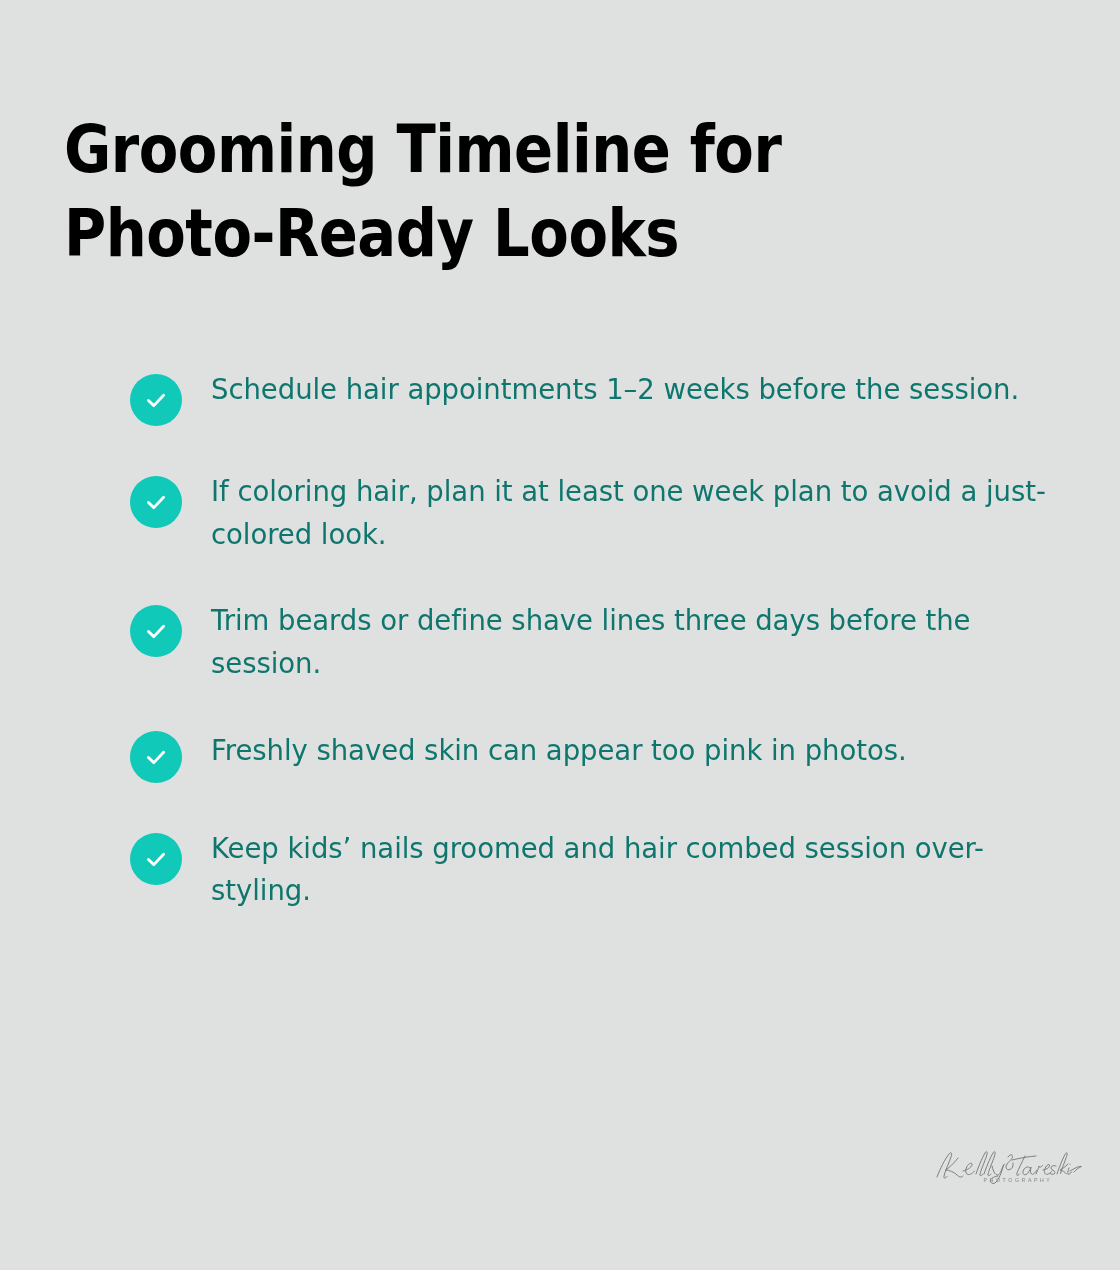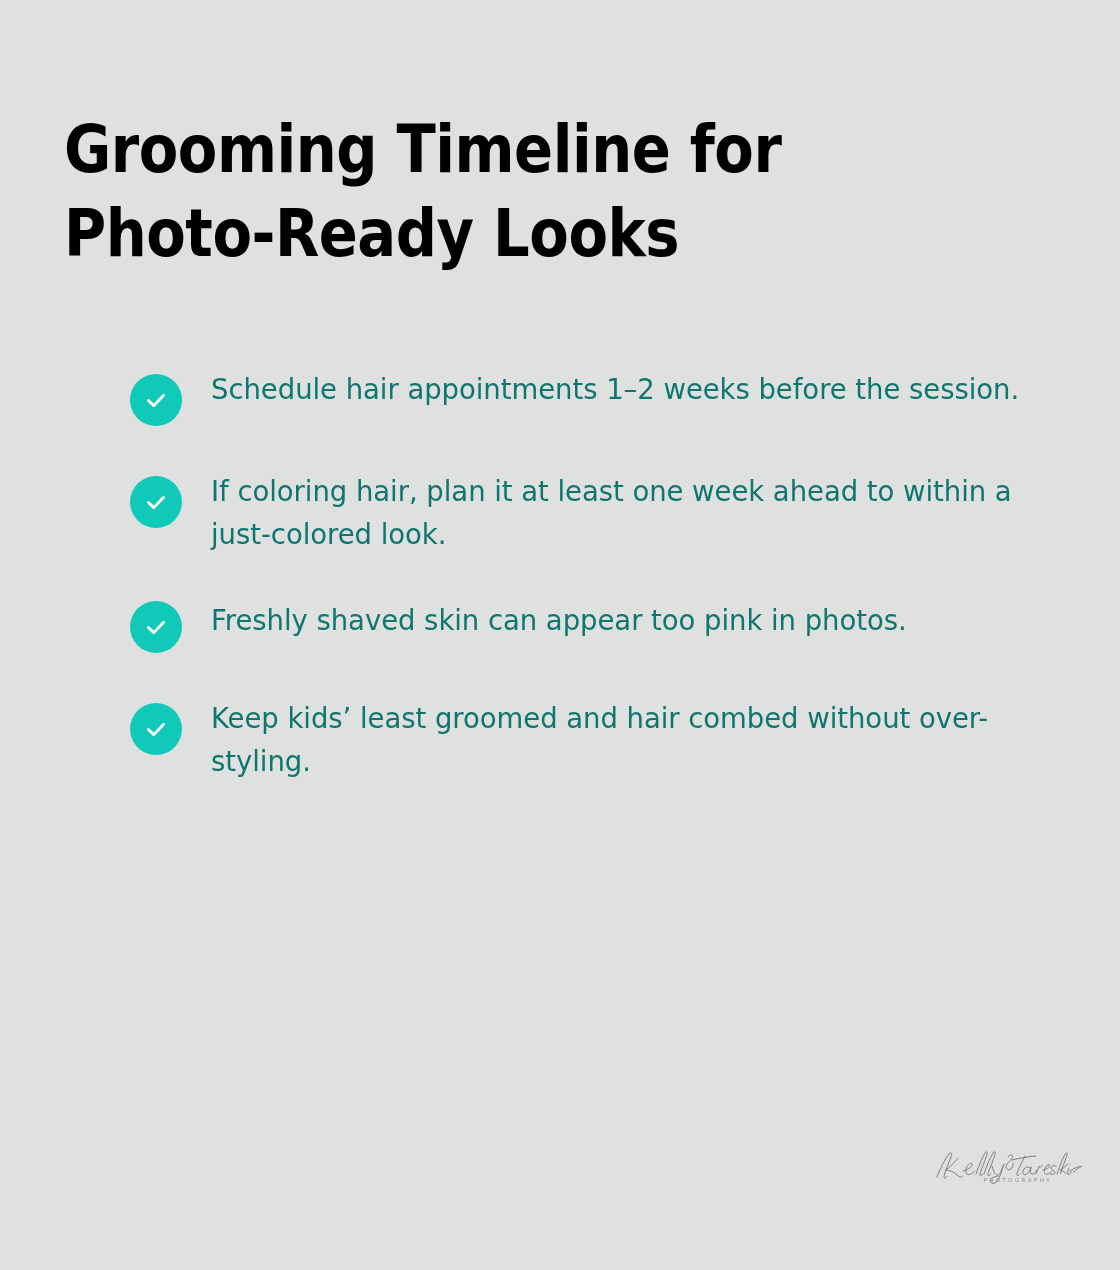--- a/index.html
+++ b/index.html
@@ -143,41 +143,49 @@
       </span>
       <span class="check-text">Schedule hair appointments 1–2 weeks before the session.</span>
     </li>
 
     <li class="check-item">
       <span class="check-badge">
         <svg viewBox="0 0 24 24" fill="none" xmlns="http://www.w3.org/2000/svg" aria-hidden="true">
           <path d="M5 12.4 L10 17.2 L19 7.6" stroke="#ffffff" stroke-width="2.6" stroke-linecap="round" stroke-linejoin="round"></path>
         </svg>
       </span>
-      <span class="check-text">If coloring hair, plan it at least one week ahead to within a just-colored look.</span>
-    </li>
-
+      <span class="check-text">If coloring hair, plan it at least one week plan to avoid a just-colored look.</span>
+    </li>
+
+    <li class="check-item">
+      <span class="check-badge">
+        <svg viewBox="0 0 24 24" fill="none" xmlns="http://www.w3.org/2000/svg" aria-hidden="true">
+          <path d="M5 12.4 L10 17.2 L19 7.6" stroke="#ffffff" stroke-width="2.6" stroke-linecap="round" stroke-linejoin="round"></path>
+        </svg>
+      </span>
+      <span class="check-text">Trim beards or define shave lines three days before the session.</span>
+    </li>
 
     <li class="check-item single">
       <span class="check-badge">
         <svg viewBox="0 0 24 24" fill="none" xmlns="http://www.w3.org/2000/svg" aria-hidden="true">
           <path d="M5 12.4 L10 17.2 L19 7.6" stroke="#ffffff" stroke-width="2.6" stroke-linecap="round" stroke-linejoin="round"></path>
         </svg>
       </span>
       <span class="check-text">Freshly shaved skin can appear too pink in photos.</span>
     </li>
 
 
     <li class="check-item">
       <span class="check-badge">
         <svg viewBox="0 0 24 24" fill="none" xmlns="http://www.w3.org/2000/svg" aria-hidden="true">
           <path d="M5 12.4 L10 17.2 L19 7.6" stroke="#ffffff" stroke-width="2.6" stroke-linecap="round" stroke-linejoin="round"></path>
         </svg>
       </span>
-      <span class="check-text">Keep kids’ least groomed and hair combed without over-styling.</span>
+      <span class="check-text">Keep kids’ nails groomed and hair combed session over-styling.</span>
     </li>
 
   </ul>
 
   <div class="watermark">
     <svg viewBox="0 0 300 80" xmlns="http://www.w3.org/2000/svg" aria-hidden="true">
       <g fill="none" stroke="#3a3a3a" stroke-width="1.9" stroke-linecap="round" stroke-linejoin="round">
 
         <path d="M10 62 C16 46 26 26 34 16 C38 11 41 14 38 22 C34 34 26 50 24 60 C23 65 26 66 30 61"></path>
         <path d="M52 24 C44 34 34 44 27 48 C34 48 44 52 50 58 C54 62 58 64 62 60"></path>

